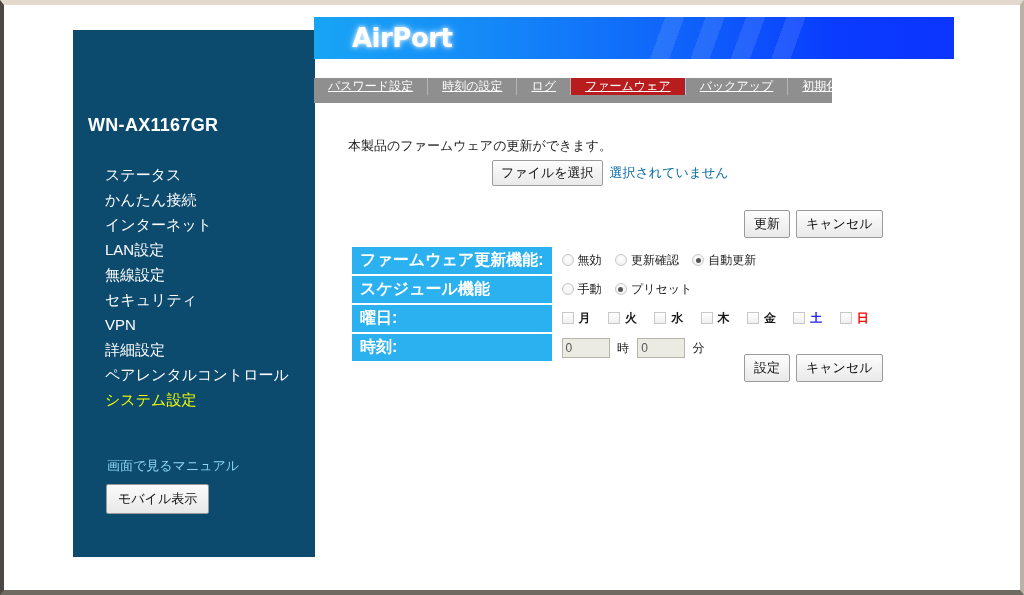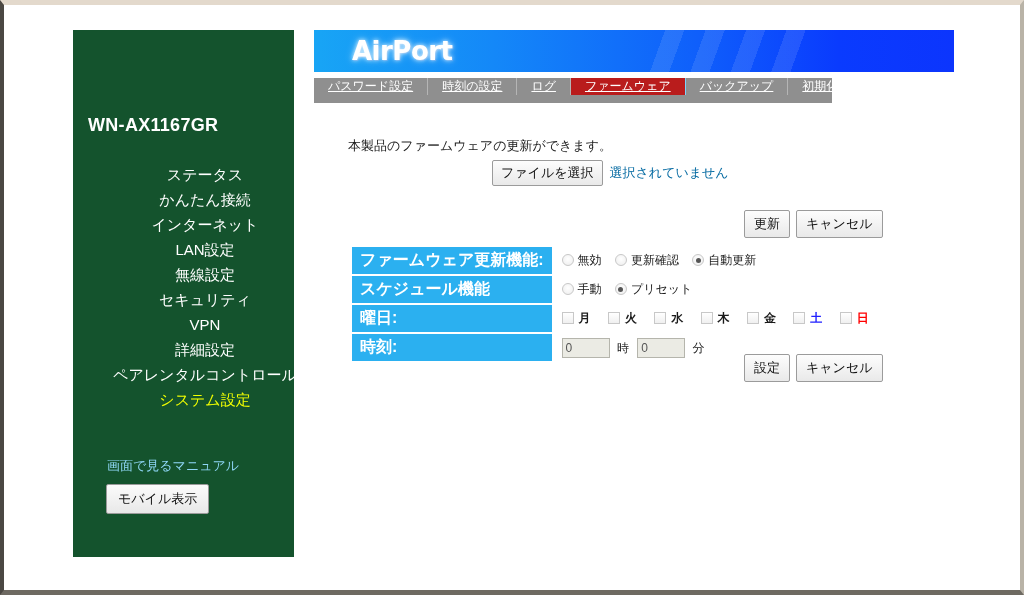--- a/index.html
+++ b/index.html
@@ -37,42 +37,41 @@
     height: 585px;
     background: #ffffff;
     overflow: hidden;
   }
 
   
   #sidebar {
     position: absolute;
     left: 69px;
     top: 25px;
-    width: 221px;
+    width: 242px;
     height: 527px;
-    background: #14532d;
+    background: #0c4a6e;
     box-sizing: border-box;
     padding-left: 44px;
   }
   #device-name {
     position: absolute;
     left: 15px;
     top: 85px;
     font-size: 18px;
     font-weight: bold;
     color: #ffffff;
     letter-spacing: 0.3px;
     white-space: nowrap;
   }
   #nav-list {
     position: absolute;
     left: 32px;
     top: 132px;
     width: 200px;
-    text-align: center;
   }
   .nav-item {
     display: block;
     font-size: 15px;
     line-height: 25px;
     color: #ffffff;
     white-space: nowrap;
     cursor: pointer;
     text-decoration: none;
   }
@@ -99,21 +98,21 @@
     border: 1px solid #9a9a9a;
     border-radius: 2px;
     cursor: pointer;
     white-space: nowrap;
   }
 
   
   #banner {
     position: absolute;
     left: 310px;
-    top: 25px;
+    top: 12px;
     width: 640px;
     height: 42px;
     background:
       repeating-linear-gradient(
         110deg,
         rgba(255,255,255,0.00) 0px,
         rgba(255,255,255,0.00) 330px,
         rgba(255,255,255,0.10) 330px,
         rgba(255,255,255,0.10) 348px,
         rgba(255,255,255,0.00) 348px,

